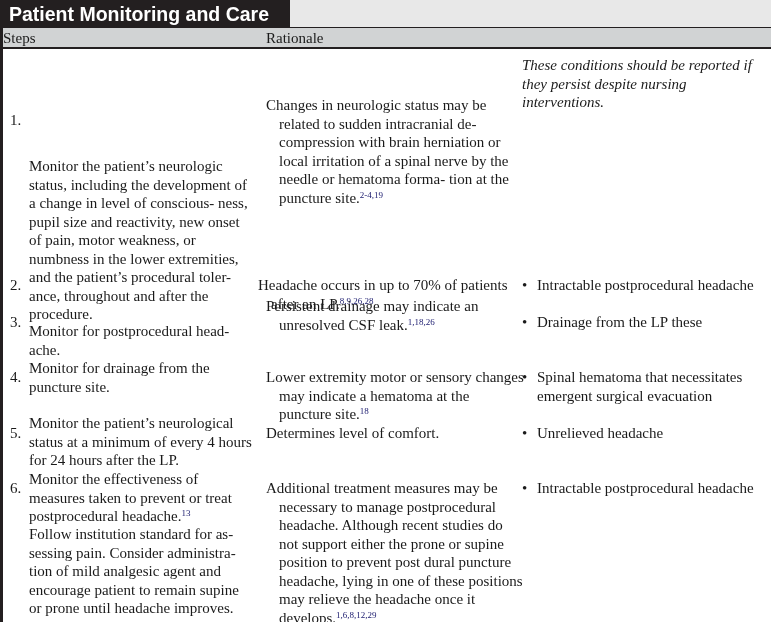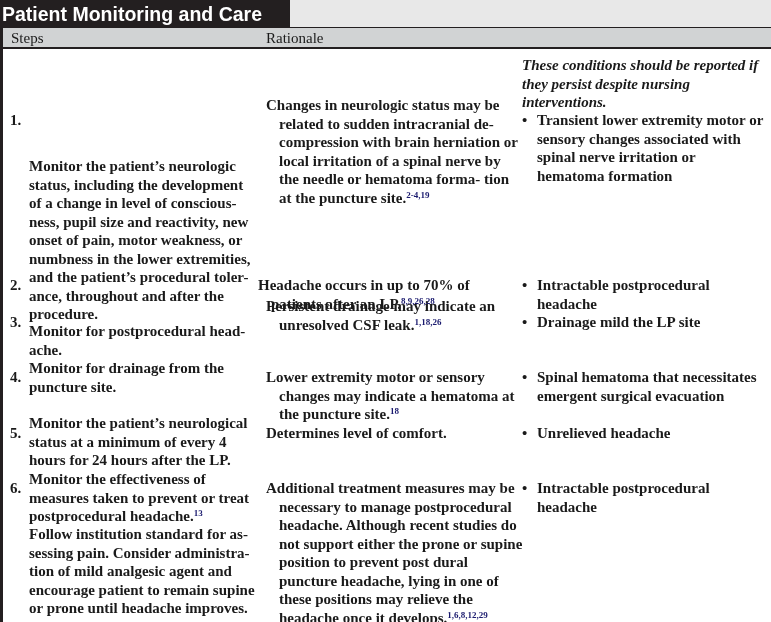--- a/index.html
+++ b/index.html
@@ -5,78 +5,77 @@
     html, body { margin: 0; padding: 0; }
     body {
       width: 771px; height: 622px; overflow: hidden; background: #ffffff;
       font-family: "Liberation Serif", "DejaVu Serif", serif; color: #1a1a1a;
       position: relative;
     }
     .title-bar { position: absolute; left: 0; top: 0; width: 771px; height: 27px; background: #e8e8e8; }
     .title-box {
       position: absolute; left: 0; top: 0; height: 27px; width: 290px; background: #231f20;
       color: #ffffff; font-family: "Liberation Sans", "DejaVu Sans", sans-serif; font-weight: bold;
-      font-size: 19.5px; line-height: 28px; padding-left: 2px; box-sizing: border-box;
+      font-size: 19.5px; line-height: 28px; padding-left: 9px; box-sizing: border-box;
     }
     .left-rule { position: absolute; left: 0; top: 27px; width: 3px; height: 595px; background: #231f20; }
     .header-row {
       position: absolute; left: 3px; top: 27px; width: 768px; height: 22px; background: #d1d3d4;
       border-top: 1px solid #231f20; border-bottom: 2px solid #231f20; box-sizing: border-box;
       font-size: 15px; line-height: 20px;
     }
     .header-row span { position: absolute; top: 0; }
-    .col { position: absolute; top: 0; font-size: 15px; line-height: 18.5px; font-weight: bold; }
+    .col { position: absolute; top: 0; font-size: 15px; line-height: 18.5px; }
     .item { position: absolute; }
     .num { position: absolute; left: 0; top: 0; }
     .step-text { padding-left: 19px; margin-top: 46px; }
     .hang { padding-left: 13px; text-indent: -13px; }
     .bullet { position: relative; padding-left: 18px; }
     .bullet::before { content: "•"; position: absolute; left: 3px; top: 0; }
     sup { font-size: 9px; line-height: 0; vertical-align: 5px; color: #1a1a6e; }
     .intro { font-style: italic; }
   </style>
 </head>
 <body>
 
 <div class="title-bar"></div>
 <div class="title-box">Patient Monitoring and Care</div>
 <div class="left-rule"></div>
 
 <div class="header-row">
-  <span style="left:8px">Steps</span>
+  <span style="left:0">Steps</span>
   <span style="left:263px">Rationale</span>
 </div>
 
 <div class="col intro" style="left:522px; top:56px; width:240px;">These conditions should be reported if they persist despite nursing interventions.</div>
 
 <div class="item" style="left:10px; top:111px; width:245px;">
   <span class="num col">1.</span>
   <div class="col step-text" style="position:relative"><span>Monitor the patient’s neurologic status, including the development of a change in level of conscious- ness, pupil size and reactivity, new onset of pain, motor weakness, or numbness in the lower extremities, and the patient’s procedural toler- ance, throughout and after the procedure.</span></div>
 </div>
 <div class="item col hang" style="left:266px; top:96px; width:245px;"><span>Changes in neurologic status may be related to sudden intracranial de- compression with brain herniation or local irritation of a spinal nerve by the needle or hematoma forma- tion at the puncture site.</span><sup>2-4,19</sup></div>
 <div class="item col" style="left:519px; top:111px; width:245px;">
-  <div class="bullet">Transient lower extremity motor or sensory changes associated with spinal nerve irritation or hematoma formation</div>
 </div>
 
 <div class="item" style="left:10px; top:276px; width:245px;">
   <span class="num col">2.</span>
   <div class="col step-text" style="position:relative"><span>Monitor for postprocedural head- ache.</span></div>
 </div>
 <div class="item col hang" style="left:258px; top:276px; width:245px;"><span>Headache occurs in up to 70% of patients after an LP.</span><sup>8,9,26,28</sup></div>
 <div class="item col" style="left:519px; top:276px; width:245px;">
   <div class="bullet">Intractable postprocedural headache</div>
 </div>
 
 <div class="item" style="left:10px; top:313px; width:245px;">
   <span class="num col">3.</span>
   <div class="col step-text" style="position:relative"><span>Monitor for drainage from the puncture site.</span></div>
 </div>
 <div class="item col hang" style="left:266px; top:297px; width:245px;"><span>Persistent drainage may indicate an unresolved CSF leak.</span><sup>1,18,26</sup></div>
 <div class="item col" style="left:519px; top:313px; width:245px;">
-  <div class="bullet">Drainage mild the LP site</div>
+  <div class="bullet">Drainage from the LP these</div>
 </div>
 
 <div class="item" style="left:10px; top:368px; width:245px;">
   <span class="num col">4.</span>
   <div class="col step-text" style="position:relative"><span>Monitor the patient’s neurological status at a minimum of every 4 hours for 24 hours after the LP.</span></div>
 </div>
 <div class="item col hang" style="left:266px; top:368px; width:245px;"><span>Lower extremity motor or sensory changes may indicate a hematoma at the puncture site.</span><sup>18</sup></div>
 <div class="item col" style="left:519px; top:368px; width:245px;">
   <div class="bullet">Spinal hematoma that necessitates emergent surgical evacuation</div>
 </div>

